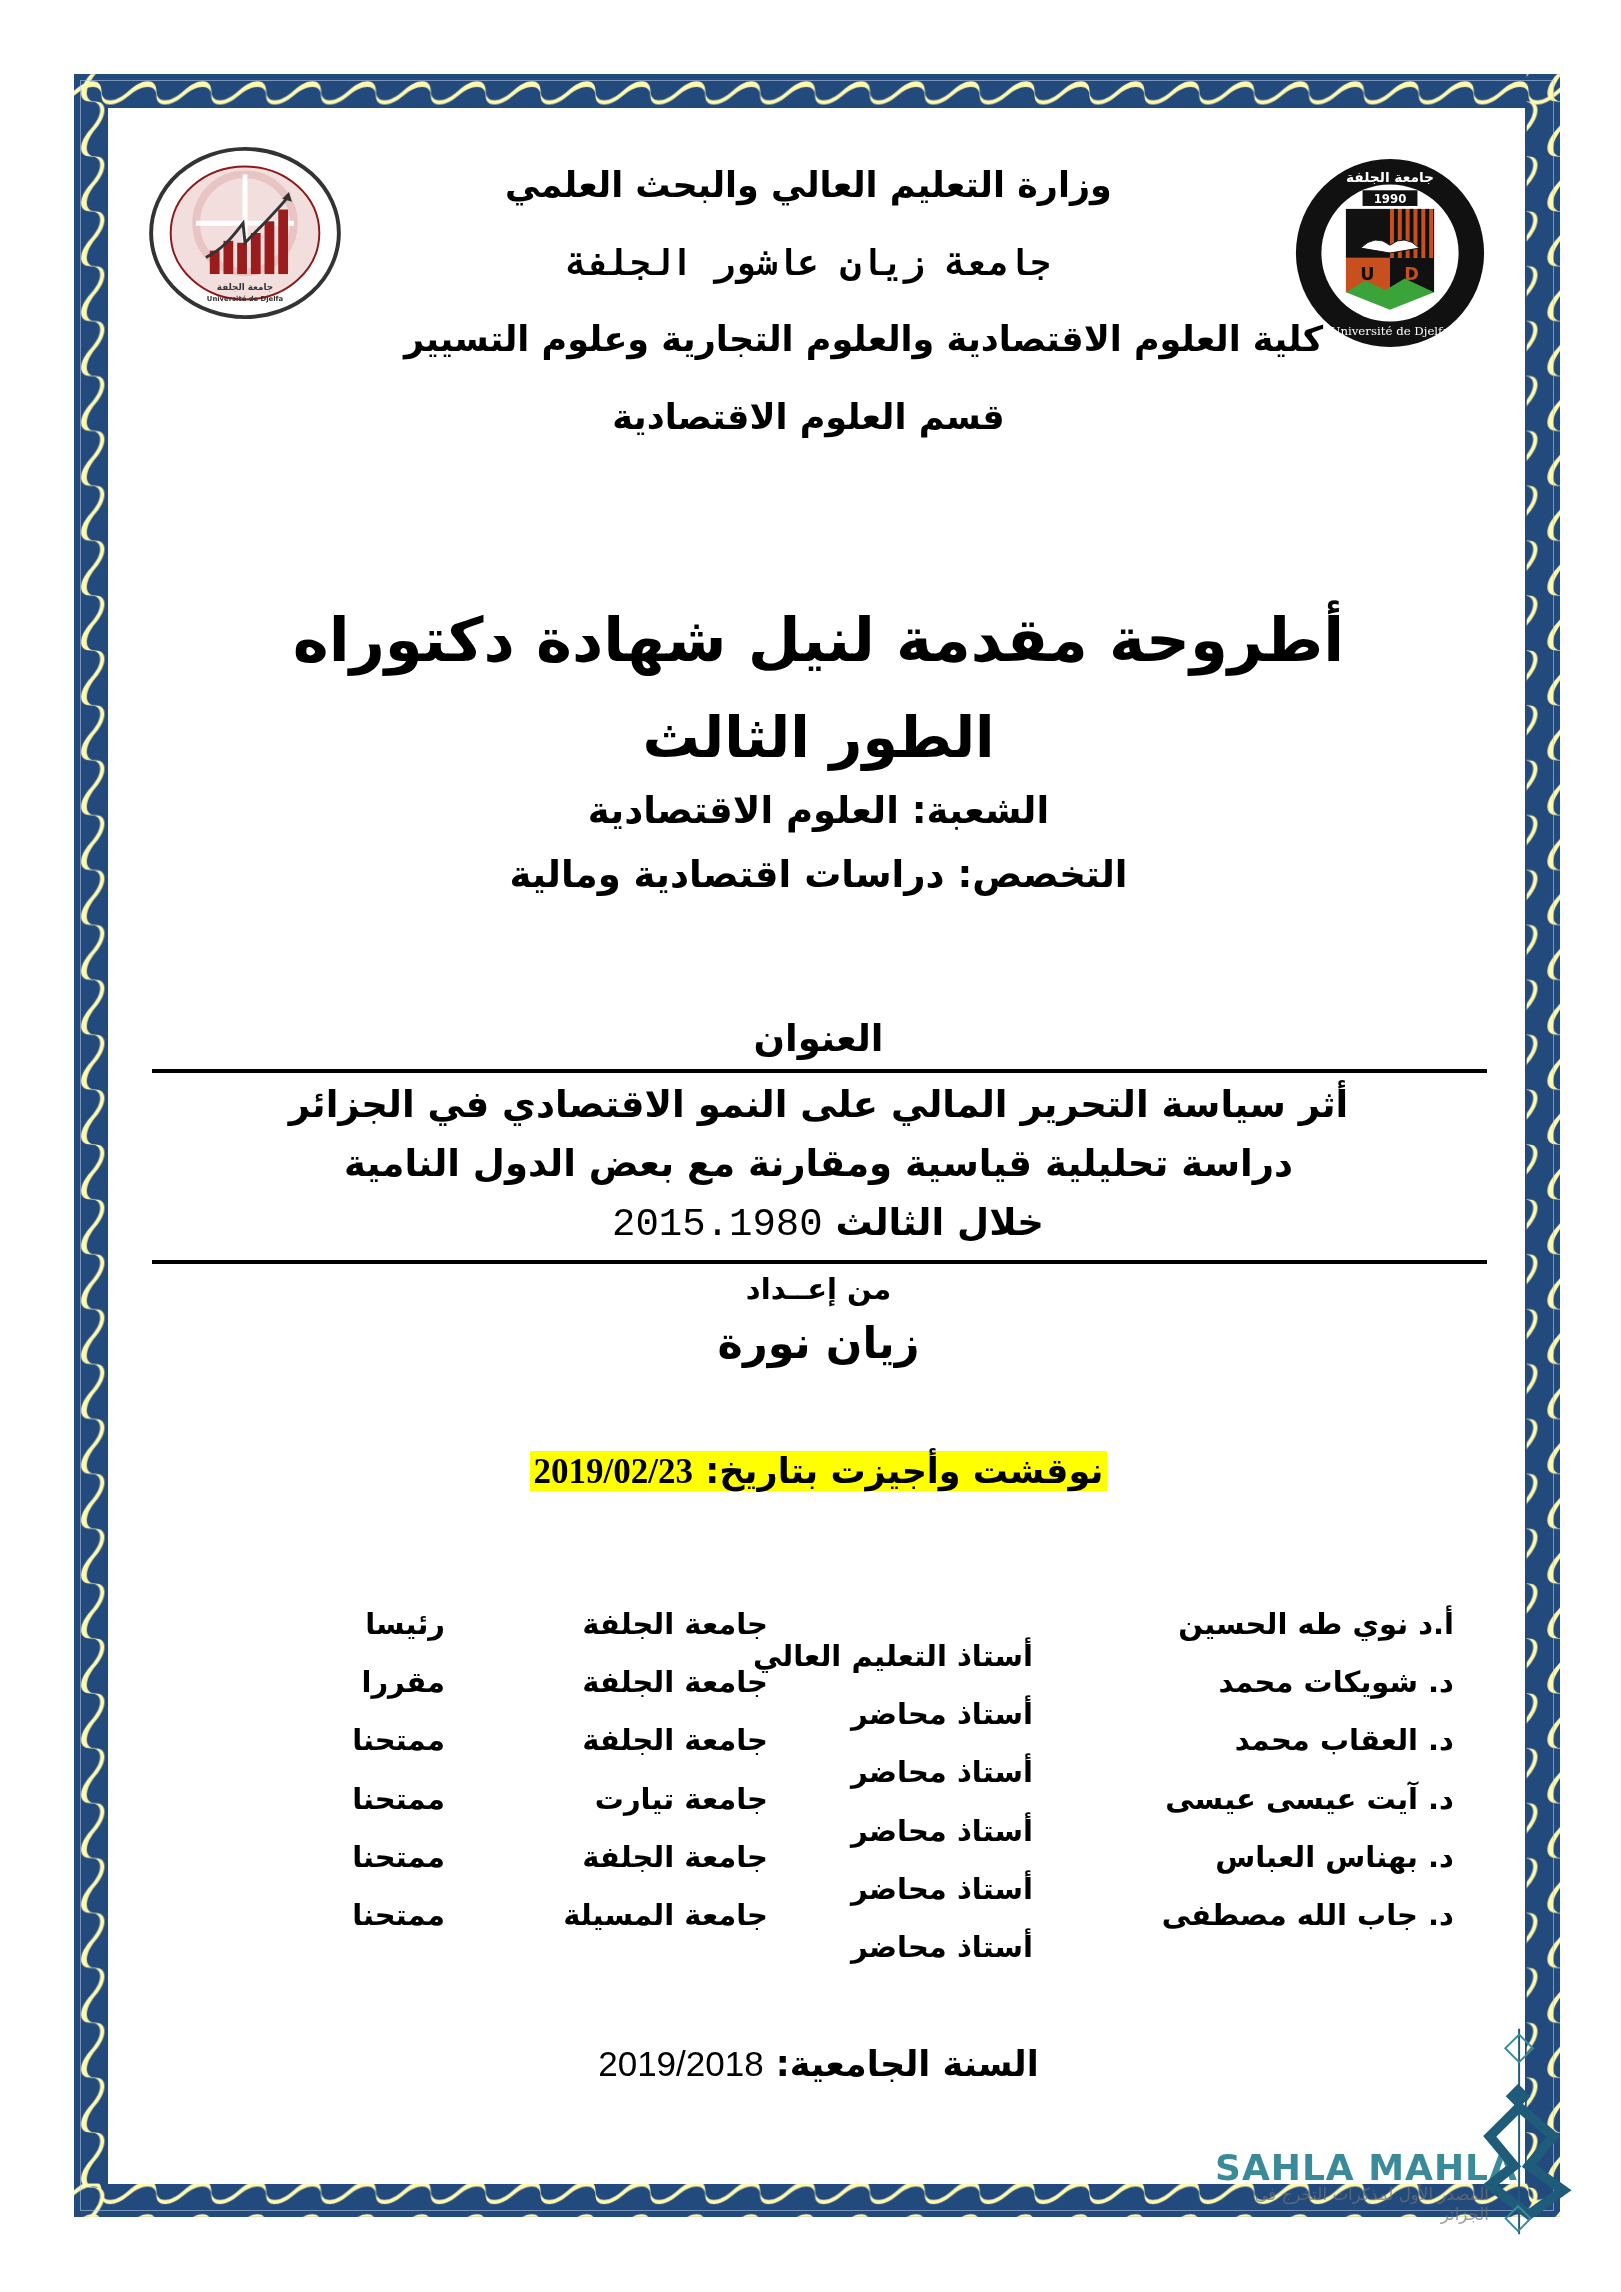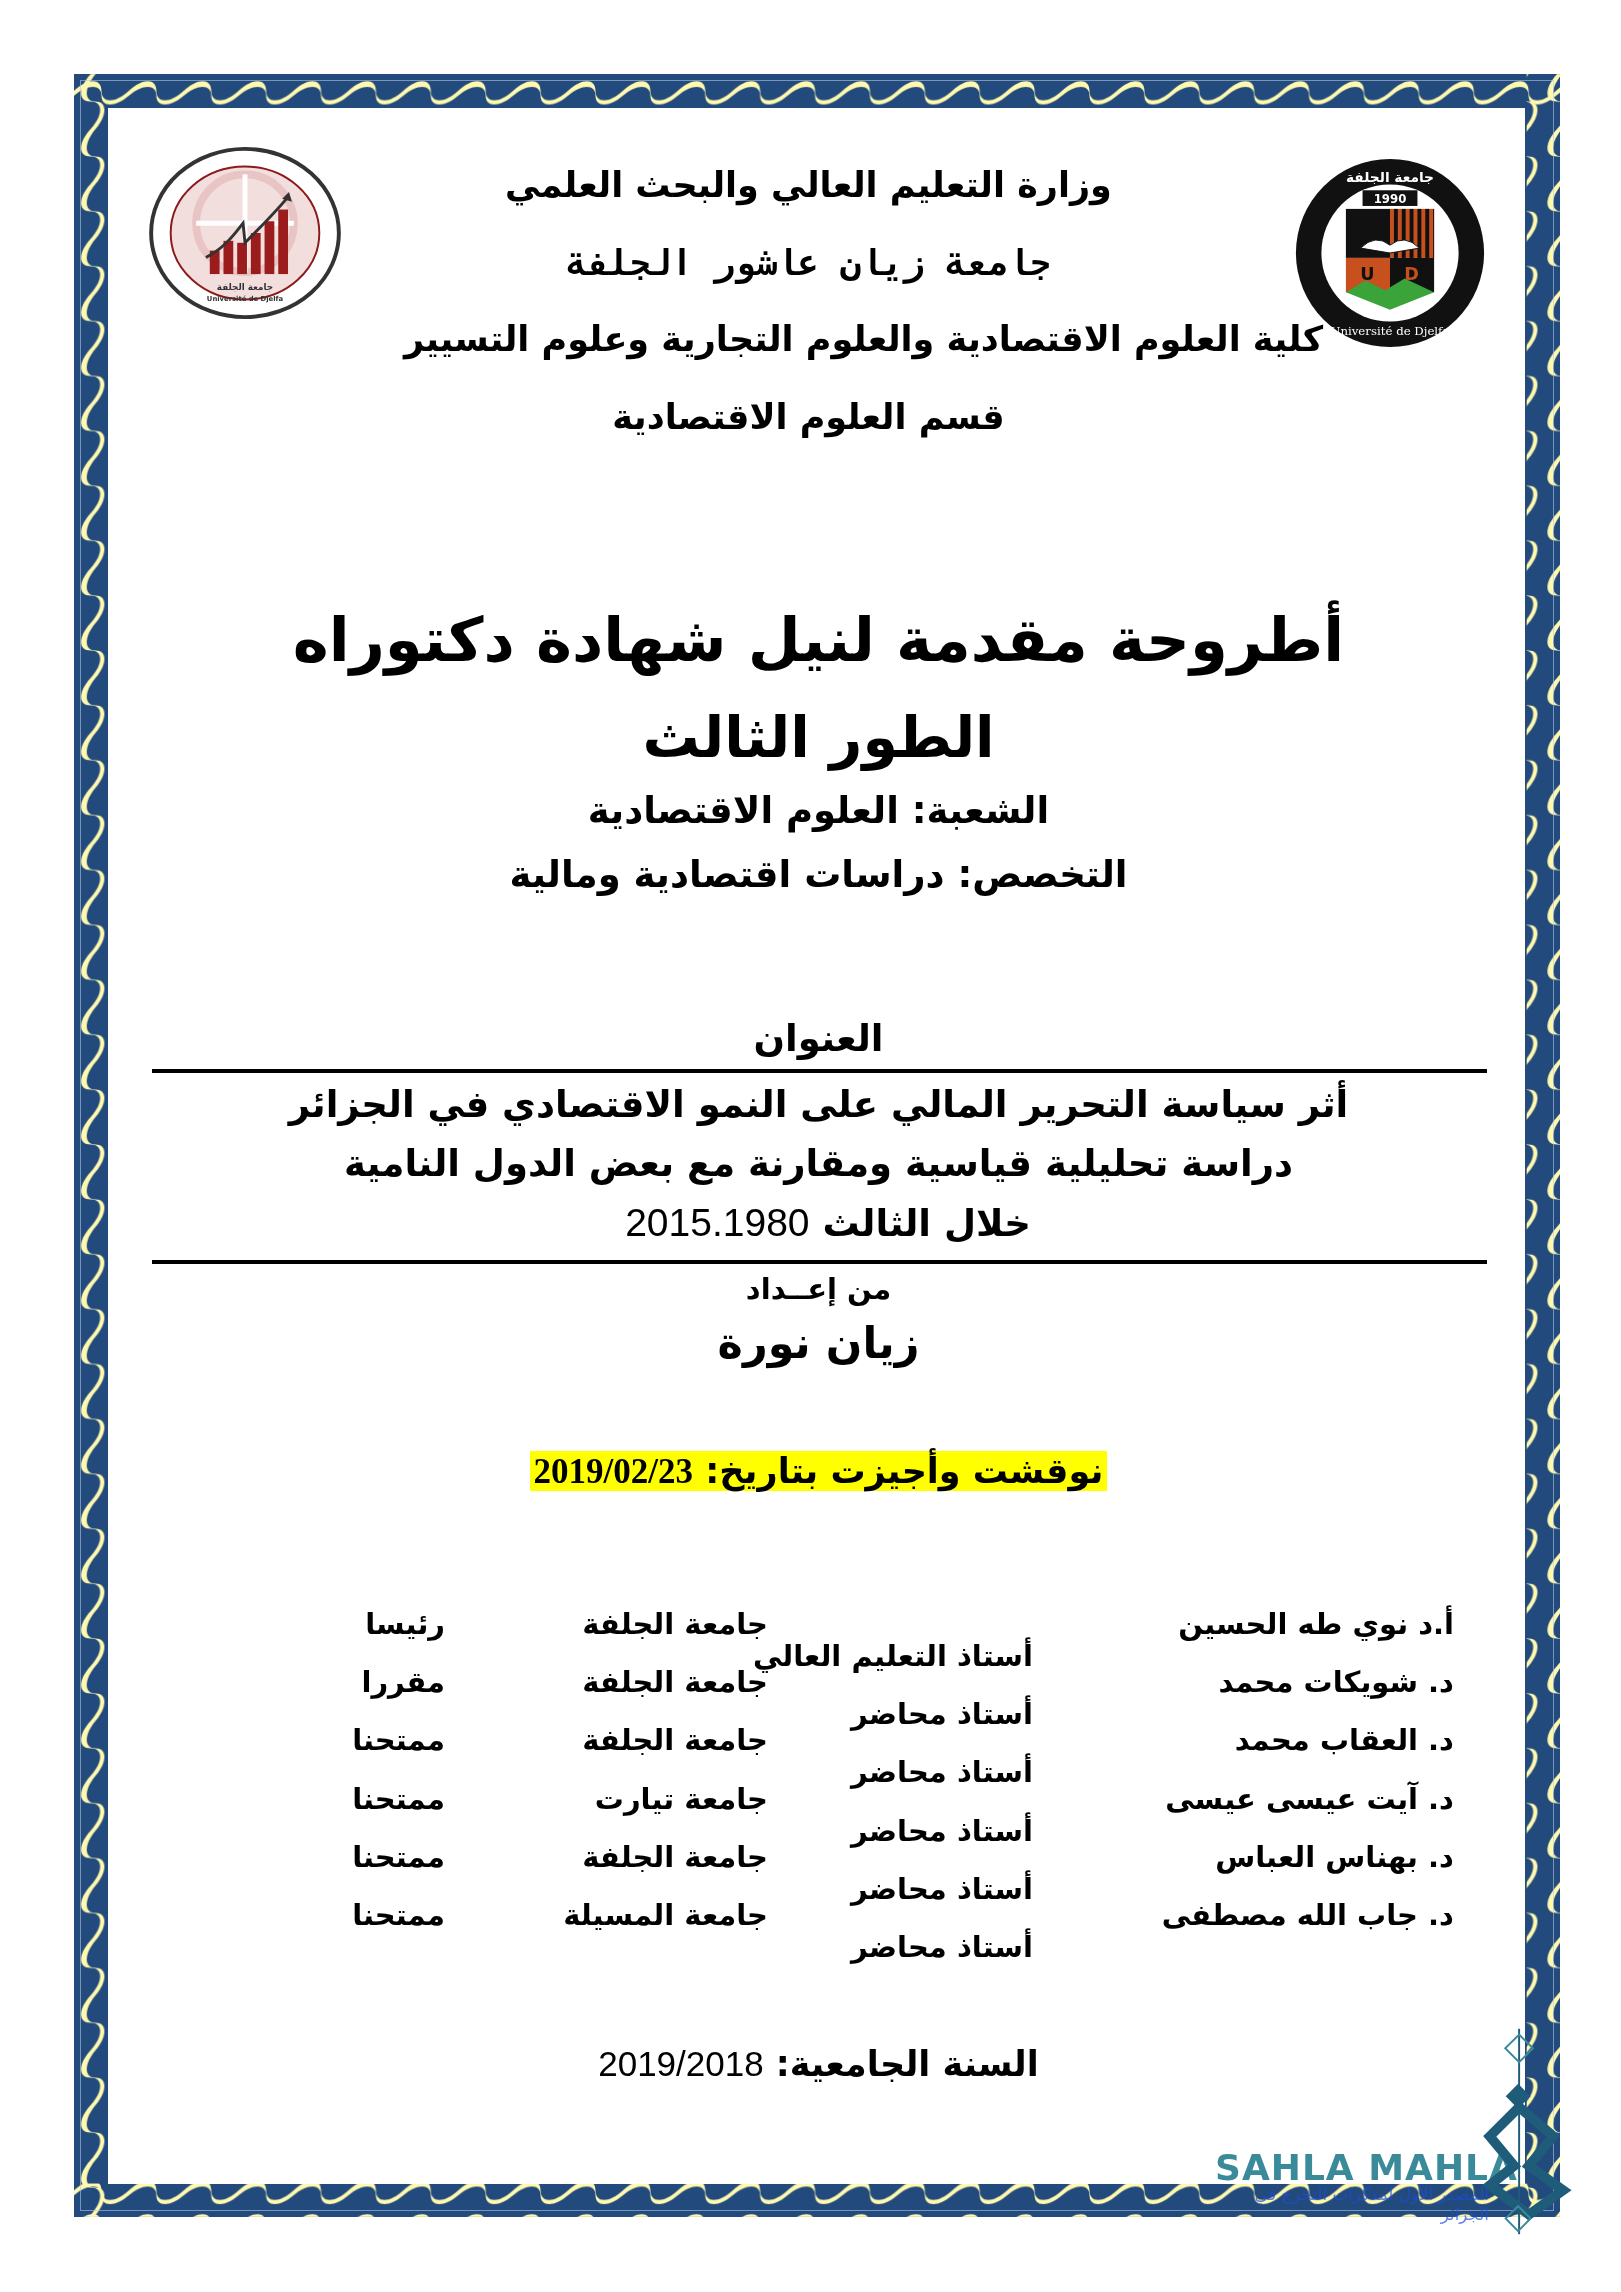--- a/index.html
+++ b/index.html
@@ -24,21 +24,21 @@
   }
   .rule { position:absolute; left:152px; width:1335px; height:3.9px; background:#000; }
   .hl { background:#ffff00; padding:0 3.9px; }
   .jury-row { position:absolute; left:0; width:1621px; height:39px; direction:rtl; font-weight:bold; font-size:29px; }
   .jury-row span { position:absolute; top:0; white-space:nowrap; }
   .c-name { right:167px; }
   .c-rank { right:588px;margin-top:32px; }
   .c-uni { right:853px; }
   .c-role { right:1176px; }
   .watermark { position:absolute; left:1215px; top:2147px; font-family:"DejaVu Sans", sans-serif; font-size:36px; color:#3a8a9a; letter-spacing:1px; font-weight:bold;}
-  .watermark-sub { position:absolute; left:1215px; top:2184px; font-size:16.7px; color:#1d4ed8; direction:rtl; width:274px; text-align:right; opacity:.7;}
+  .watermark-sub { position:absolute; left:1215px; top:2184px; font-size:16.7px; color:#737373; direction:rtl; width:274px; text-align:right; opacity:.7;}
 </style>
 </head>
 <body>
 
 <div class="frame-outer"></div>
 <svg class="wave" style="left:74px;top:74px;" width="1486" height="2143" viewBox="0 0 1516 2186">
   <defs>
     <pattern id="wh" x="0" y="0" width="56" height="34" patternUnits="userSpaceOnUse">
       <path d="M0,17 C14,4 28,4 28,17 C28,30 42,30 56,17 L56,22 C42,34 28,34 28,22 C28,10 14,10 0,22 Z" fill="#fff9b0"></path>
     </pattern>
@@ -104,21 +104,21 @@
 <div class="center-line" style="top:704px;font-size:57px;">الطور الثالث</div>
 <div class="center-line" style="top:789px;font-size:37px;">الشعبة: العلوم الاقتصادية</div>
 <div class="center-line" style="top:853px;font-size:37px;">التخصص: دراسات اقتصادية ومالية</div>
 
 <div class="center-line" style="top:1017px;font-size:37px;">العنوان</div>
 <div class="rule" style="top:1069px;"></div>
 <div class="center-line" style="top:1083px;font-size:37px;">أثر سياسة التحرير المالي على النمو الاقتصادي في الجزائر</div>
 <div class="center-line" style="top:1142px;font-size:37px;">دراسة تحليلية قياسية ومقارنة مع بعض الدول النامية</div>
 <div class="center-line" style="top:1201px;font-size:37px;">
   <span>خلال الثالث</span>
-  <span style="font-family:Liberation Sans, sans-serif;font-weight:normal;font-size:39px;margin-left:19px;">2015.1980</span>
+  <span style="font-family:Liberation Mono, monospace;font-weight:normal;font-size:39px;margin-left:19px;">2015.1980</span>
 </div>
 <div class="rule" style="top:1260px;"></div>
 
 <div class="center-line" style="top:1272px;font-size:29px;">من إعــداد</div>
 <div class="center-line" style="top:1318px;font-size:43px;">زيان نورة</div>
 
 <div class="center-line" style="top:1451px;font-size:35px;">
   <span class="hl">
     <span>نوقشت وأجيزت بتاريخ:</span>
     <span style="font-family:'Liberation Serif', serif;">2019/02/23</span>

